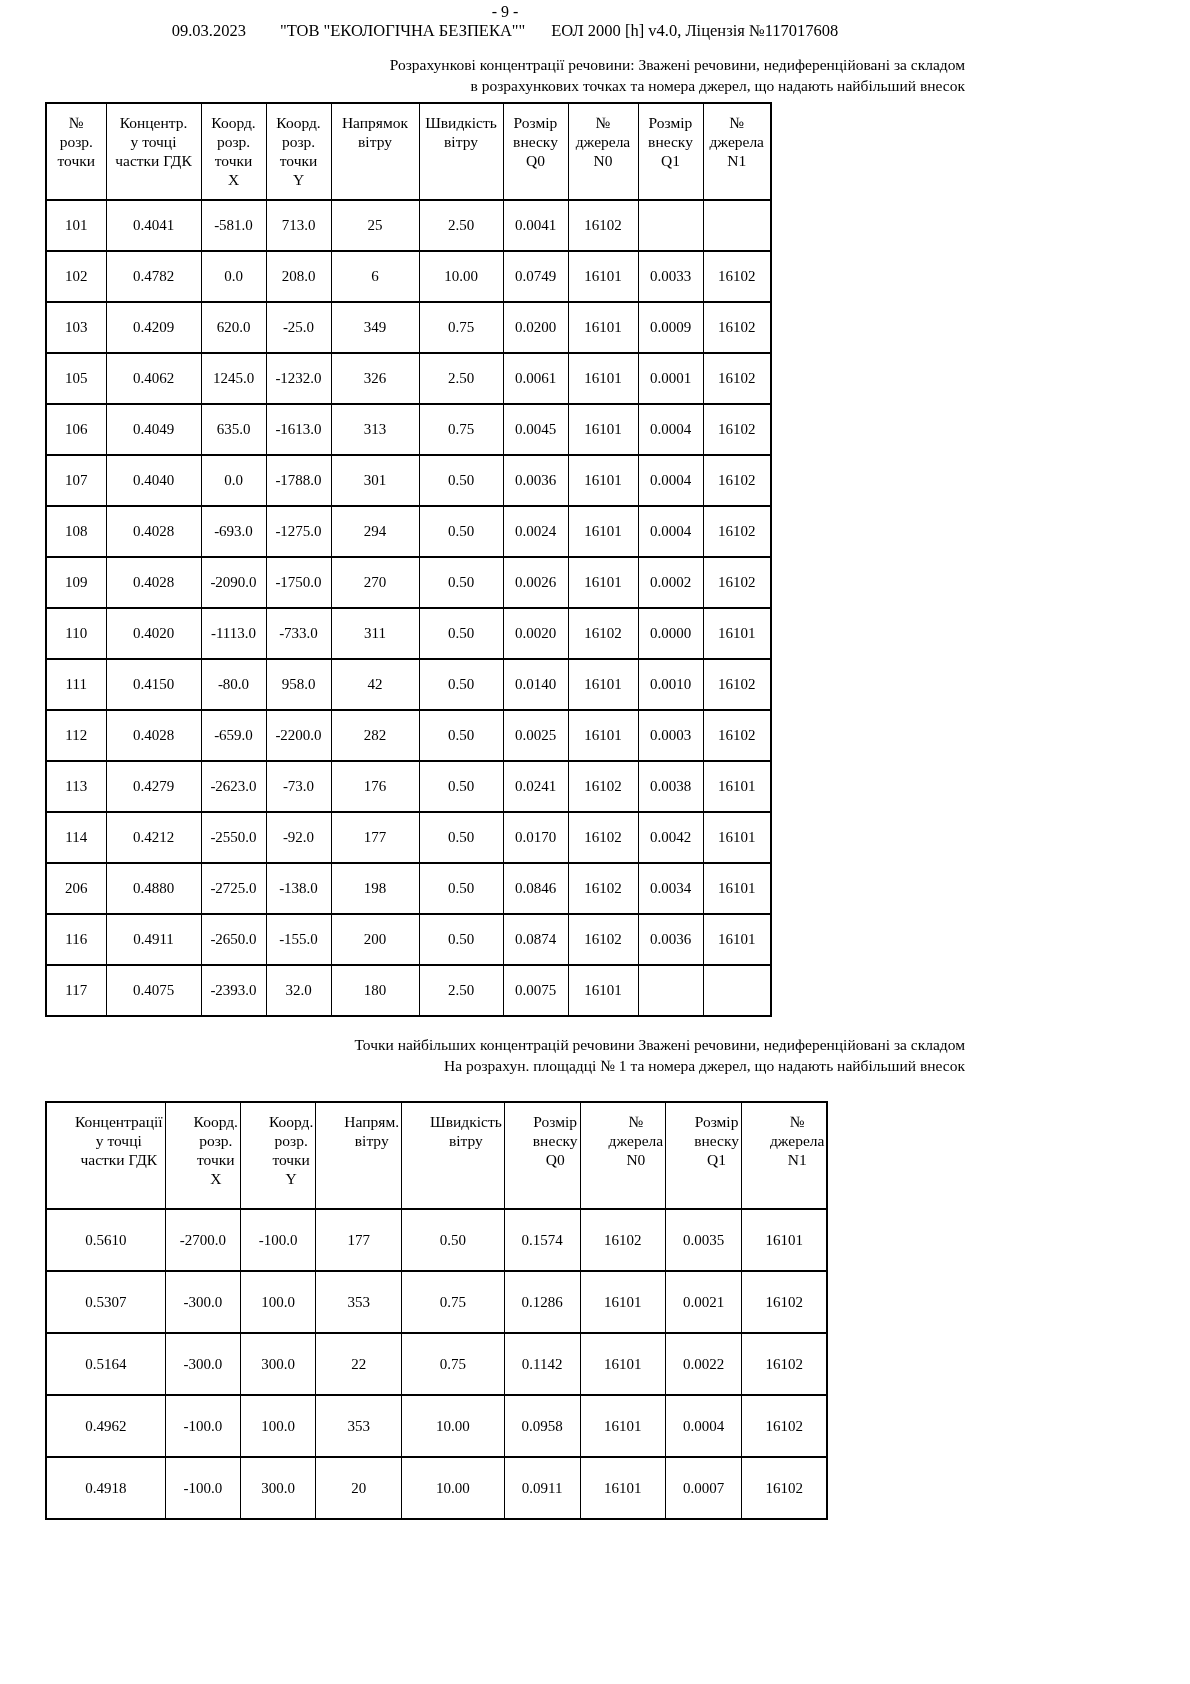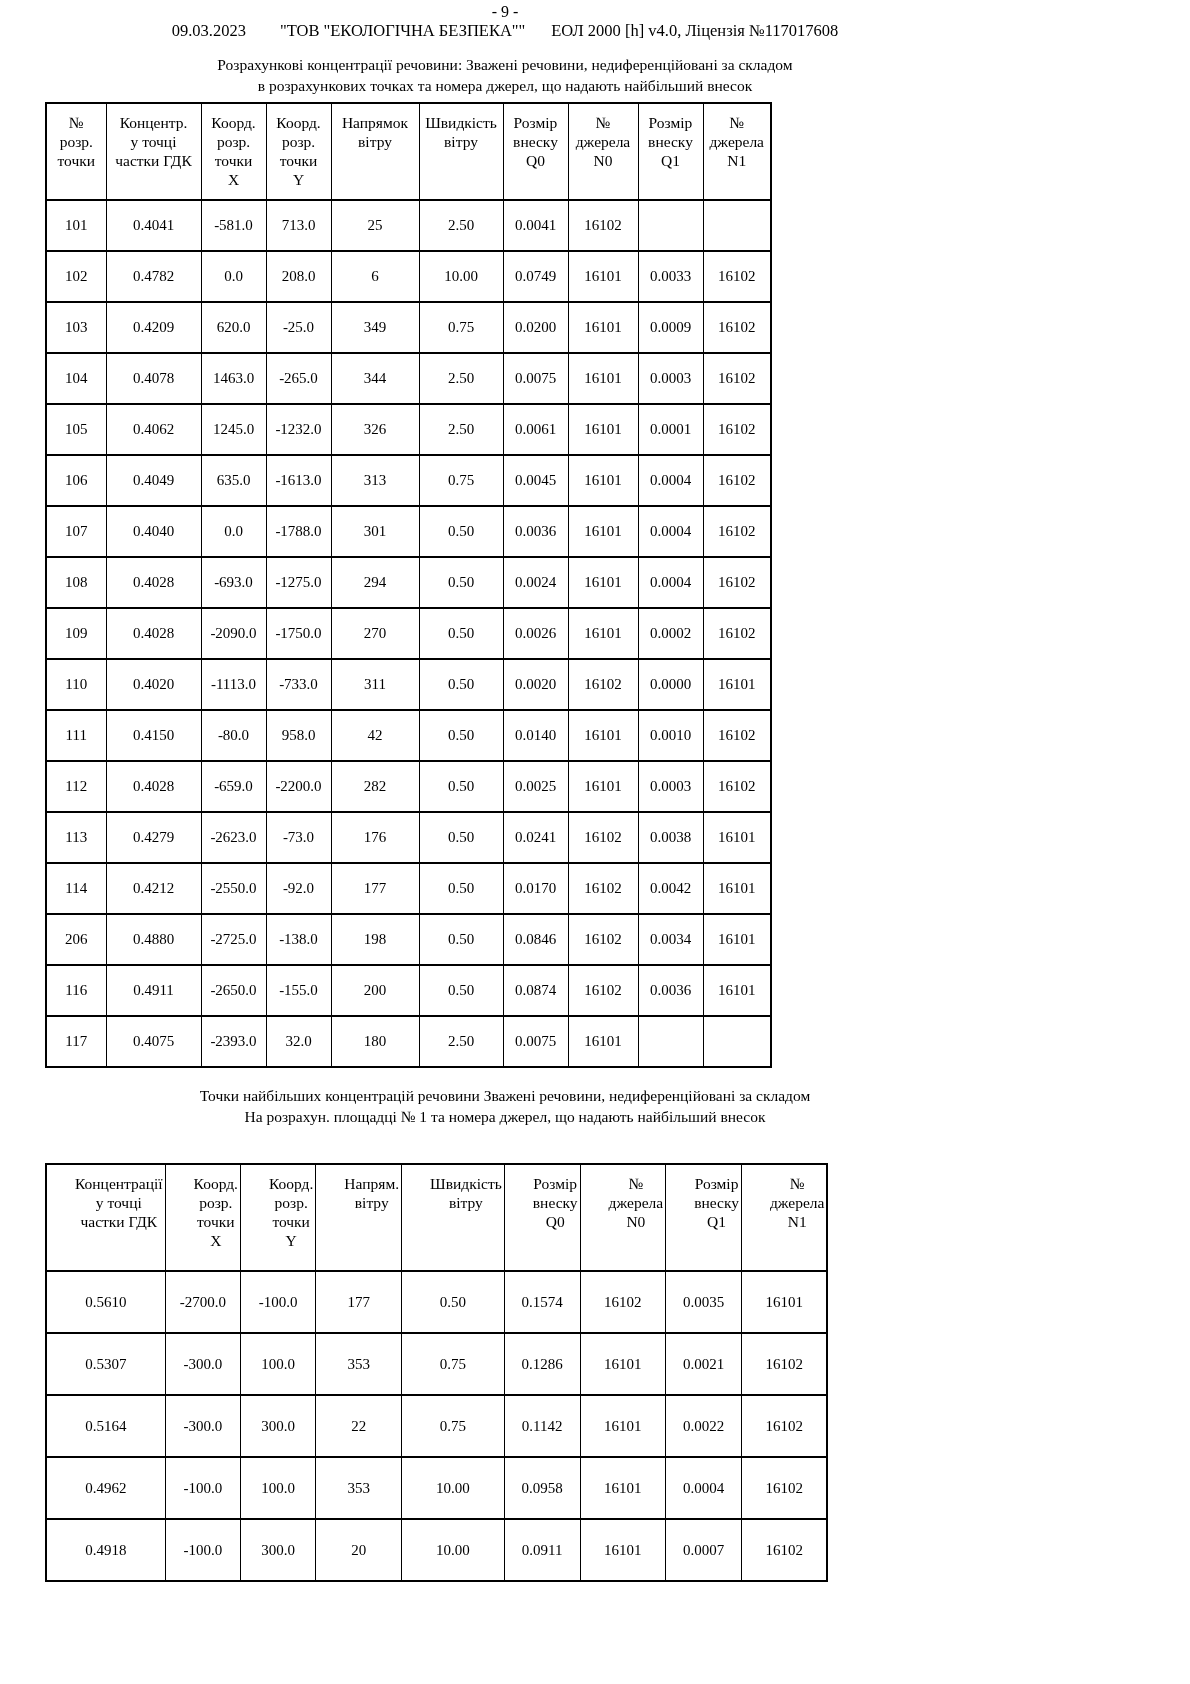--- a/index.html
+++ b/index.html
@@ -27,28 +27,28 @@
     line-height: 18px;
   }
   .doc-header {
     text-align: center;
     font-size: 16.5px;
     line-height: 20px;
     white-space: nowrap;
   }
   .doc-header .company { margin: 0 26px 0 34px; }
   .section-title {
-    text-align: center;
+    text-align: right;
     font-size: 15.5px;
     line-height: 21px;
     white-space: pre-line;
     font-family: Liberation Serif, serif;
   }
   .title-1 { margin-top: 13px; margin-bottom: 6px; }
-  .title-2 { margin-top: 17px; margin-bottom: 36px; }
+  .title-2 { margin-top: 17px; margin-bottom: 25px; }
   table.data-table {
     border-collapse: collapse;
     table-layout: fixed;
     border: 2px solid #000;
     font-size: 15px;
   }
   table.data-table th,
   table.data-table td {
     border-left: 1px solid #000;
     border-right: 1px solid #000;
@@ -166,32 +166,20 @@
             <td>620.0</td>
             <td>-25.0</td>
             <td>349</td>
             <td>0.75</td>
             <td>0.0200</td>
             <td>16101</td>
             <td>0.0009</td>
             <td>16102</td>
           </tr>
           <tr>
-            <td>104</td>
-            <td>0.4078</td>
-            <td>1463.0</td>
-            <td>-265.0</td>
-            <td>344</td>
-            <td>2.50</td>
-            <td>0.0075</td>
-            <td>16101</td>
-            <td>0.0003</td>
-            <td>16102</td>
-          </tr>
-          <tr>
             <td>105</td>
             <td>0.4062</td>
             <td>1245.0</td>
             <td>-1232.0</td>
             <td>326</td>
             <td>2.50</td>
             <td>0.0061</td>
             <td>16101</td>
             <td>0.0001</td>
             <td>16102</td>

